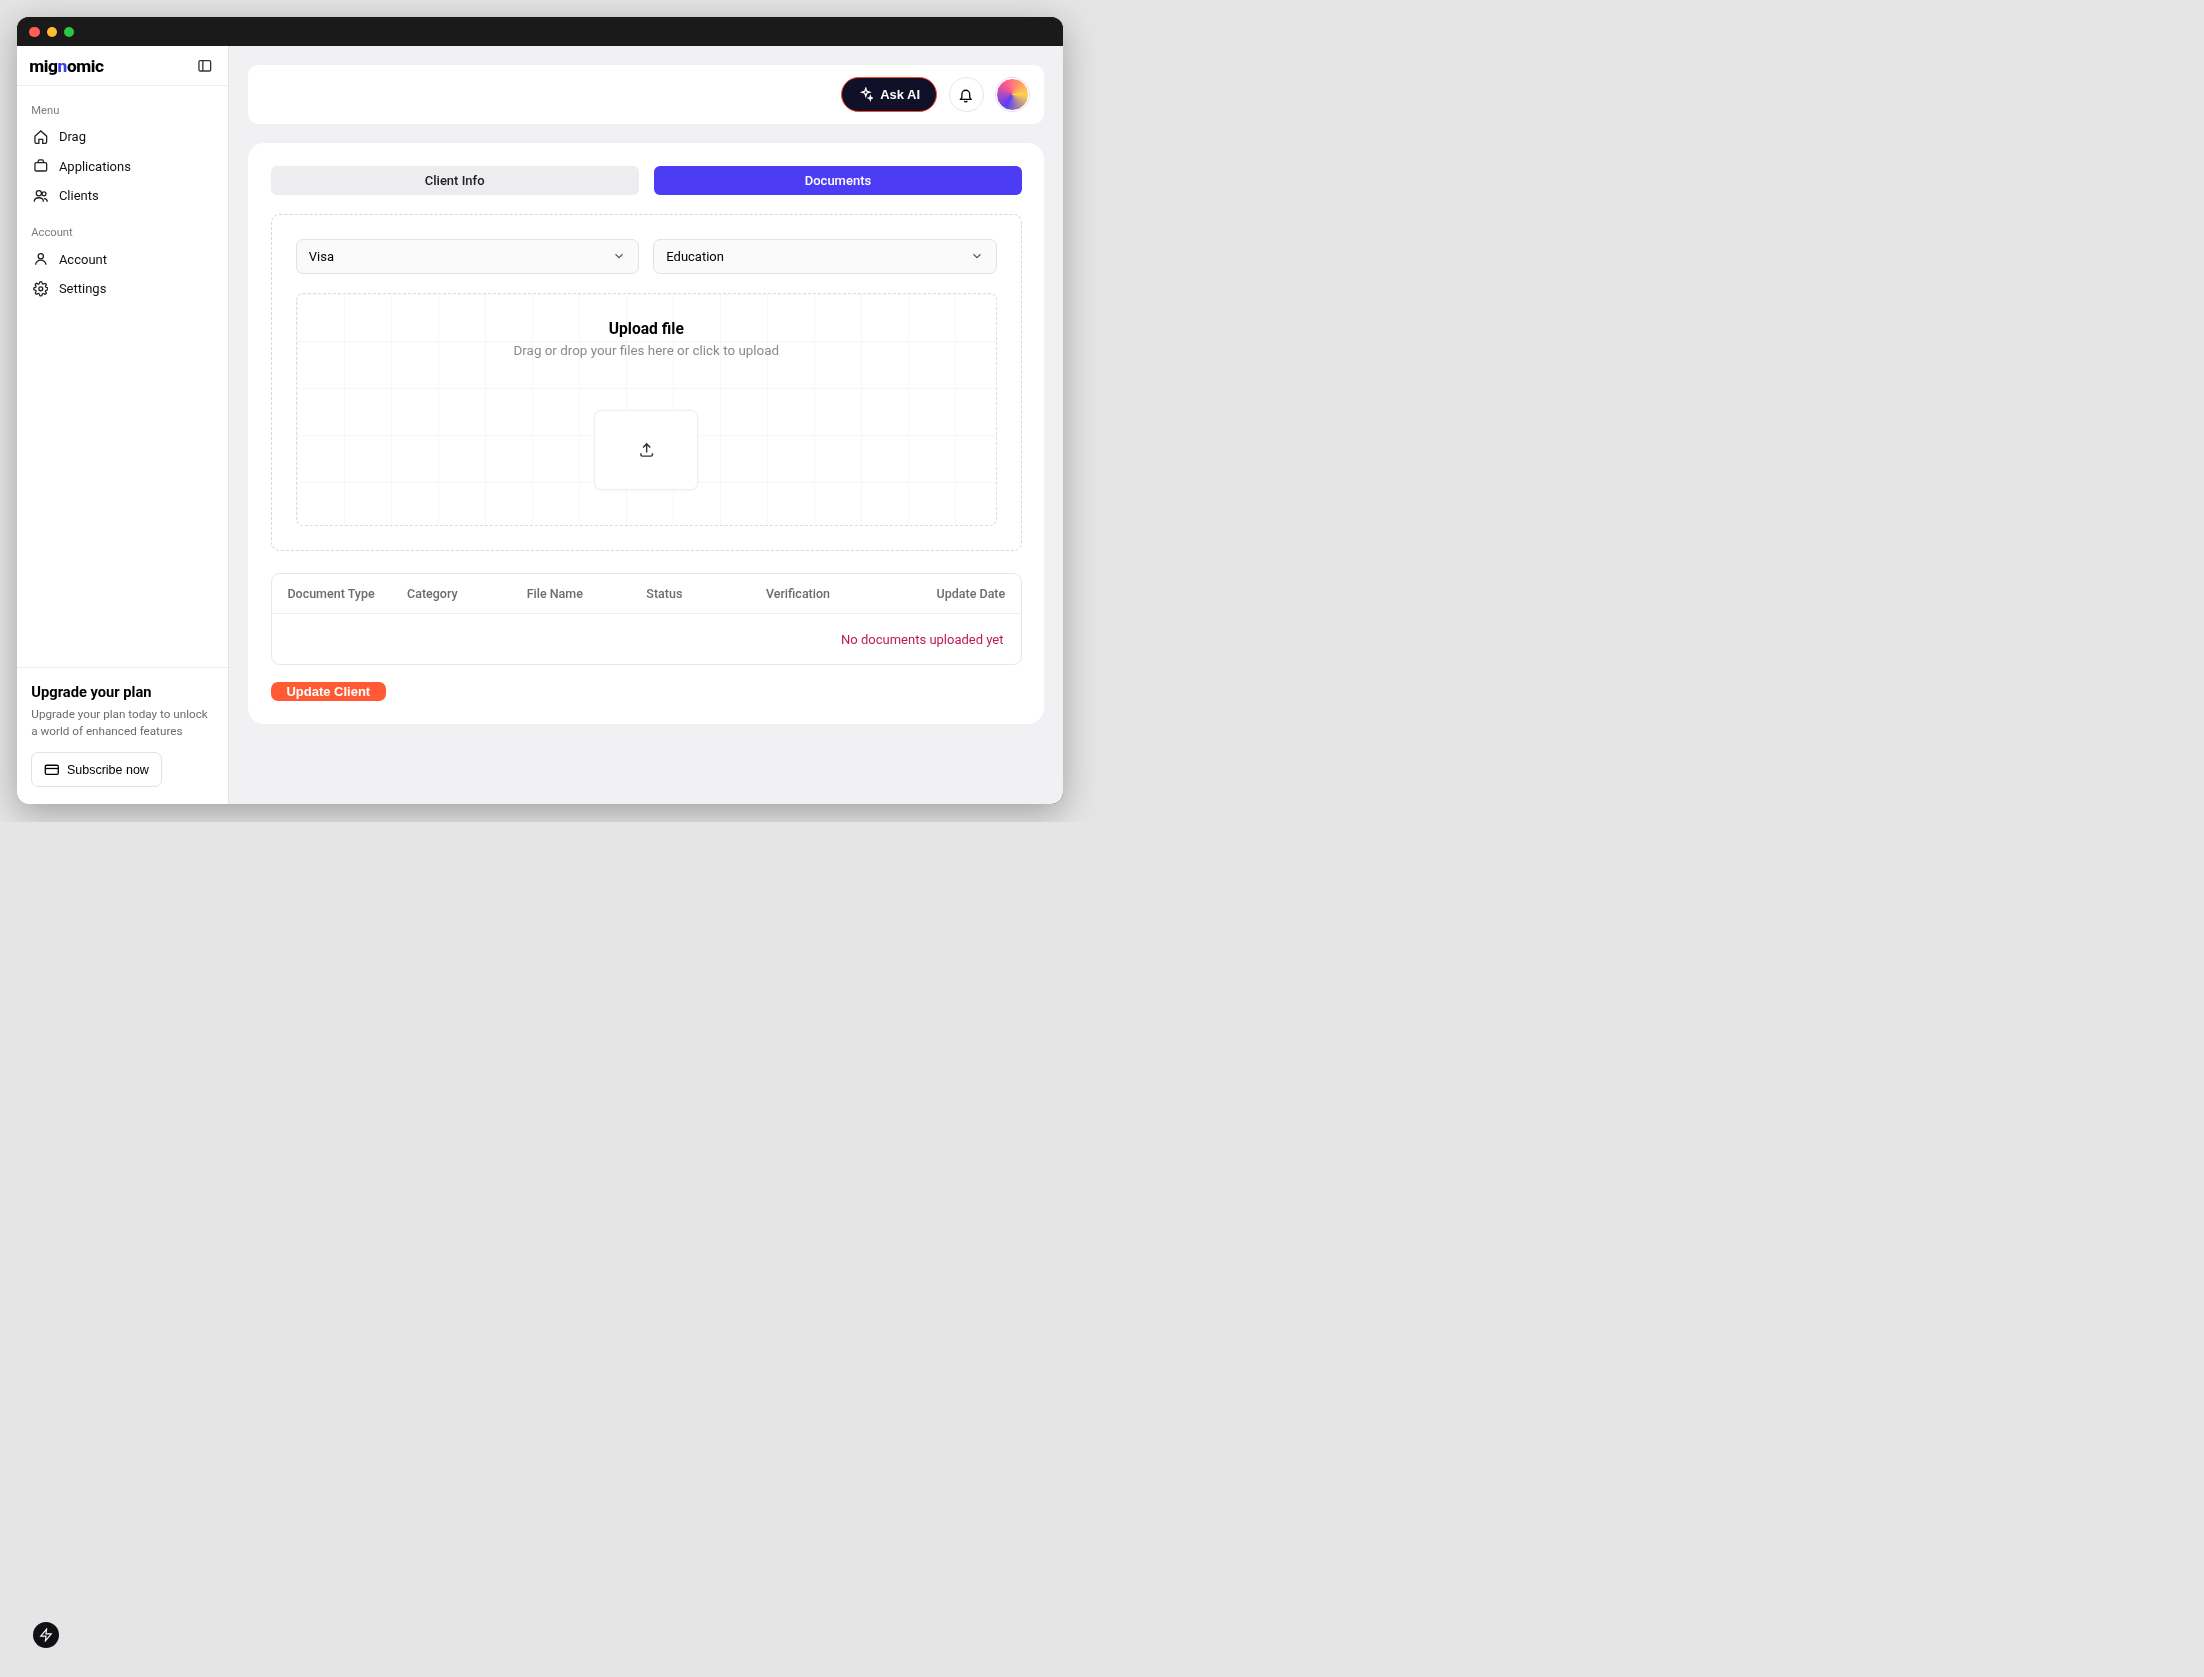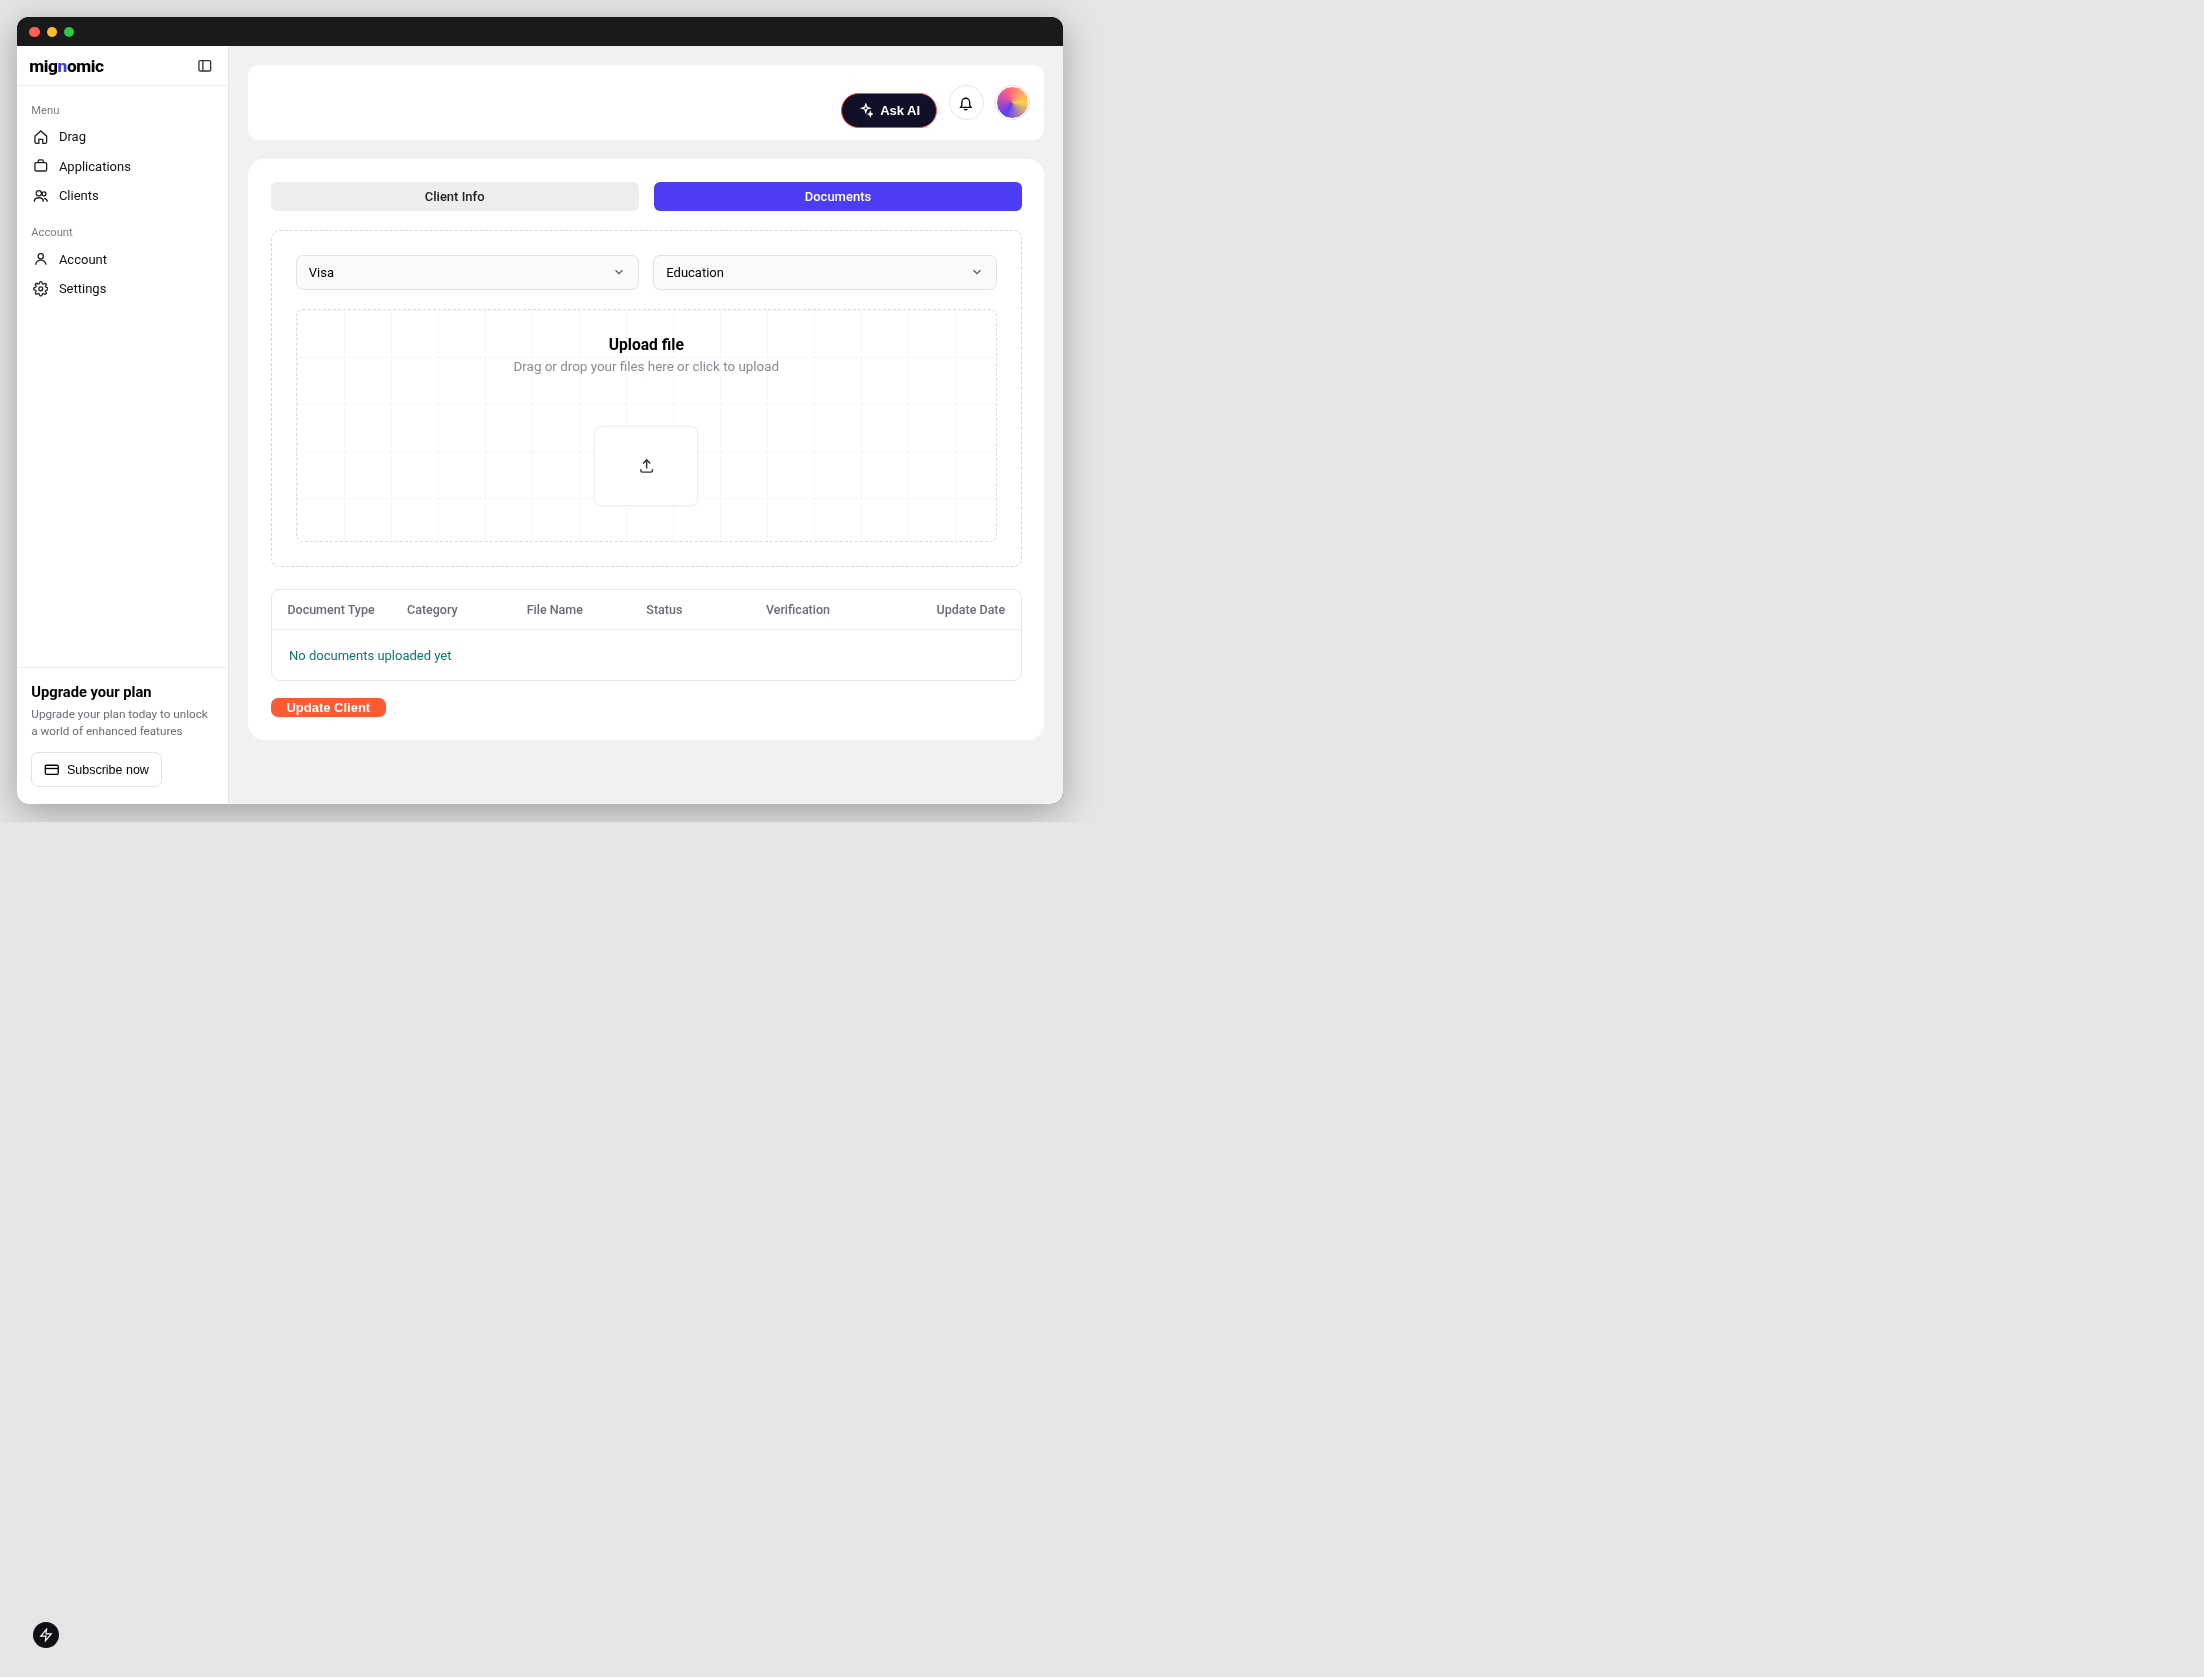--- a/index.html
+++ b/index.html
@@ -92,21 +92,21 @@
   flex:0 0 484px; height:35px; background:#f3f3f5; border:0.9px solid #ececef;
   border-radius:7px; display:flex; align-items:center; gap:8.6px; padding:0 12px;
   color:#8a8a92;
 }
 .search input { border:none; background:transparent; outline:none; flex:1; font-size:13px; color:#333; }
 .search input::placeholder { color:#8a8a92; }
 .topbar-spacer { flex:1; }
 .ask-ai {
   height:35px; padding:0 15.6px; border-radius:864px;
   background:#101028; color:#fff; border:1.7px solid #ff4a2e;
-  display:flex; align-items:center; gap:7px; font-weight:600; font-size:13px; cursor:pointer;margin-top:16px;
+  display:flex; align-items:center; gap:7px; font-weight:600; font-size:13px; cursor:pointer;
 }
 .bell {
   width:35px; height:35px; border-radius:50%; border:0.9px solid #e6e6ea;
   display:flex; align-items:center; justify-content:center; background:#fff; cursor:pointer;
 }
 .avatar {
   width:33px; height:33px; border-radius:50%;
   background: conic-gradient(from 210deg, #5b3df5, #ff5a8a, #ffd24a, #5b3df5);
   border:1.7px solid #fff; box-shadow:0 0 0 0.9px #e0e0e4; cursor:pointer;
 }
@@ -143,21 +143,21 @@
 .dz-sub { color:#8a8a92; font-size:13.4px; margin-bottom:52px; }
 .dz-btn {
   width:104px; height:80px; background:#fff; border:0.9px solid #eee; border-radius:7px;
   display:inline-flex; align-items:center; justify-content:center; color:#333;
   box-shadow:0 0.9px 2.6px rgba(0,0,0,0.04); cursor:pointer;
 }
 
 .table-wrap { border:0.9px solid #e6e6ea; border-radius:8.6px; margin-top:22.5px; overflow:hidden; }
 .thead { display:flex; padding:12px 15.6px; border-bottom:0.9px solid #eee; color:#6b6b73; font-size:12.5px; font-weight:500; }
 .th { flex:1; }
-.tempty { text-align:left; padding:17.3px; color:#0f766e; font-size:13px; }
+.tempty { text-align:right; padding:17.3px; color:#be185d; font-size:13px; }
 
 .update-btn {
   margin-top:17.3px; height:19px; padding:0 15.6px; background:#ff5a34; color:#fff;
   border:none; border-radius:7px; font-weight:600; font-size:13px; cursor:pointer;
 }
 
 svg { display:block; }
 </style>
 </head>
 <body>

